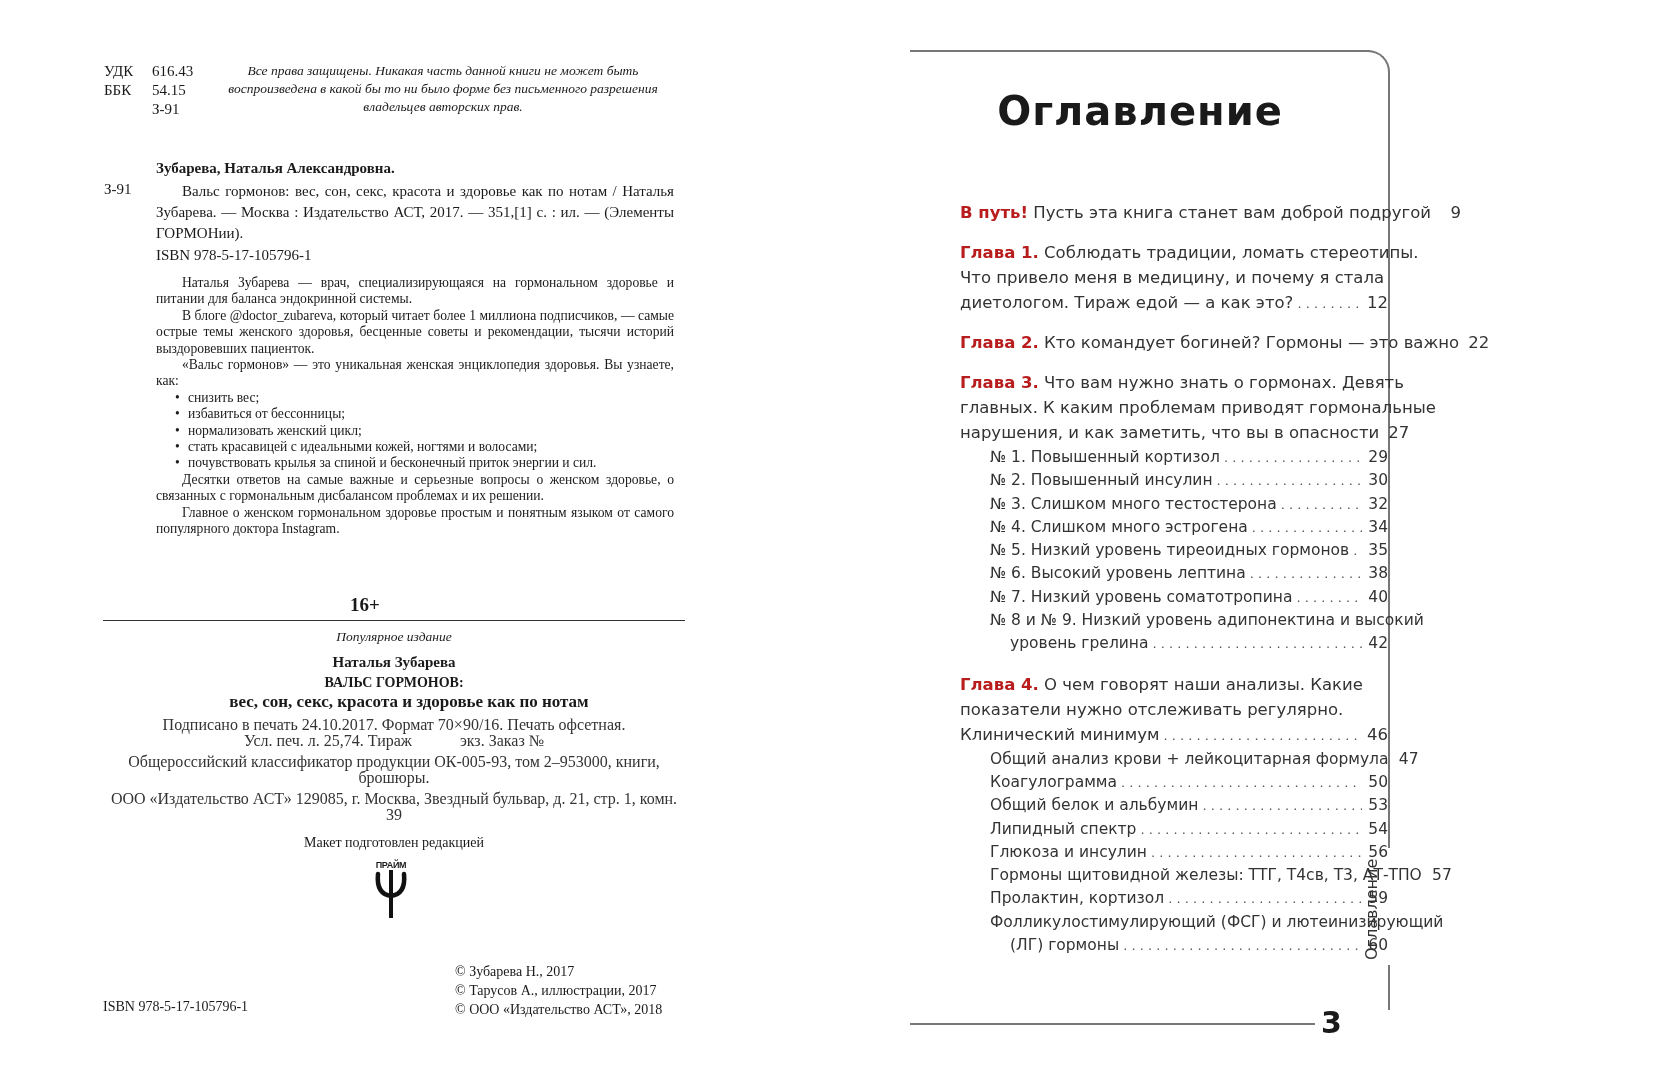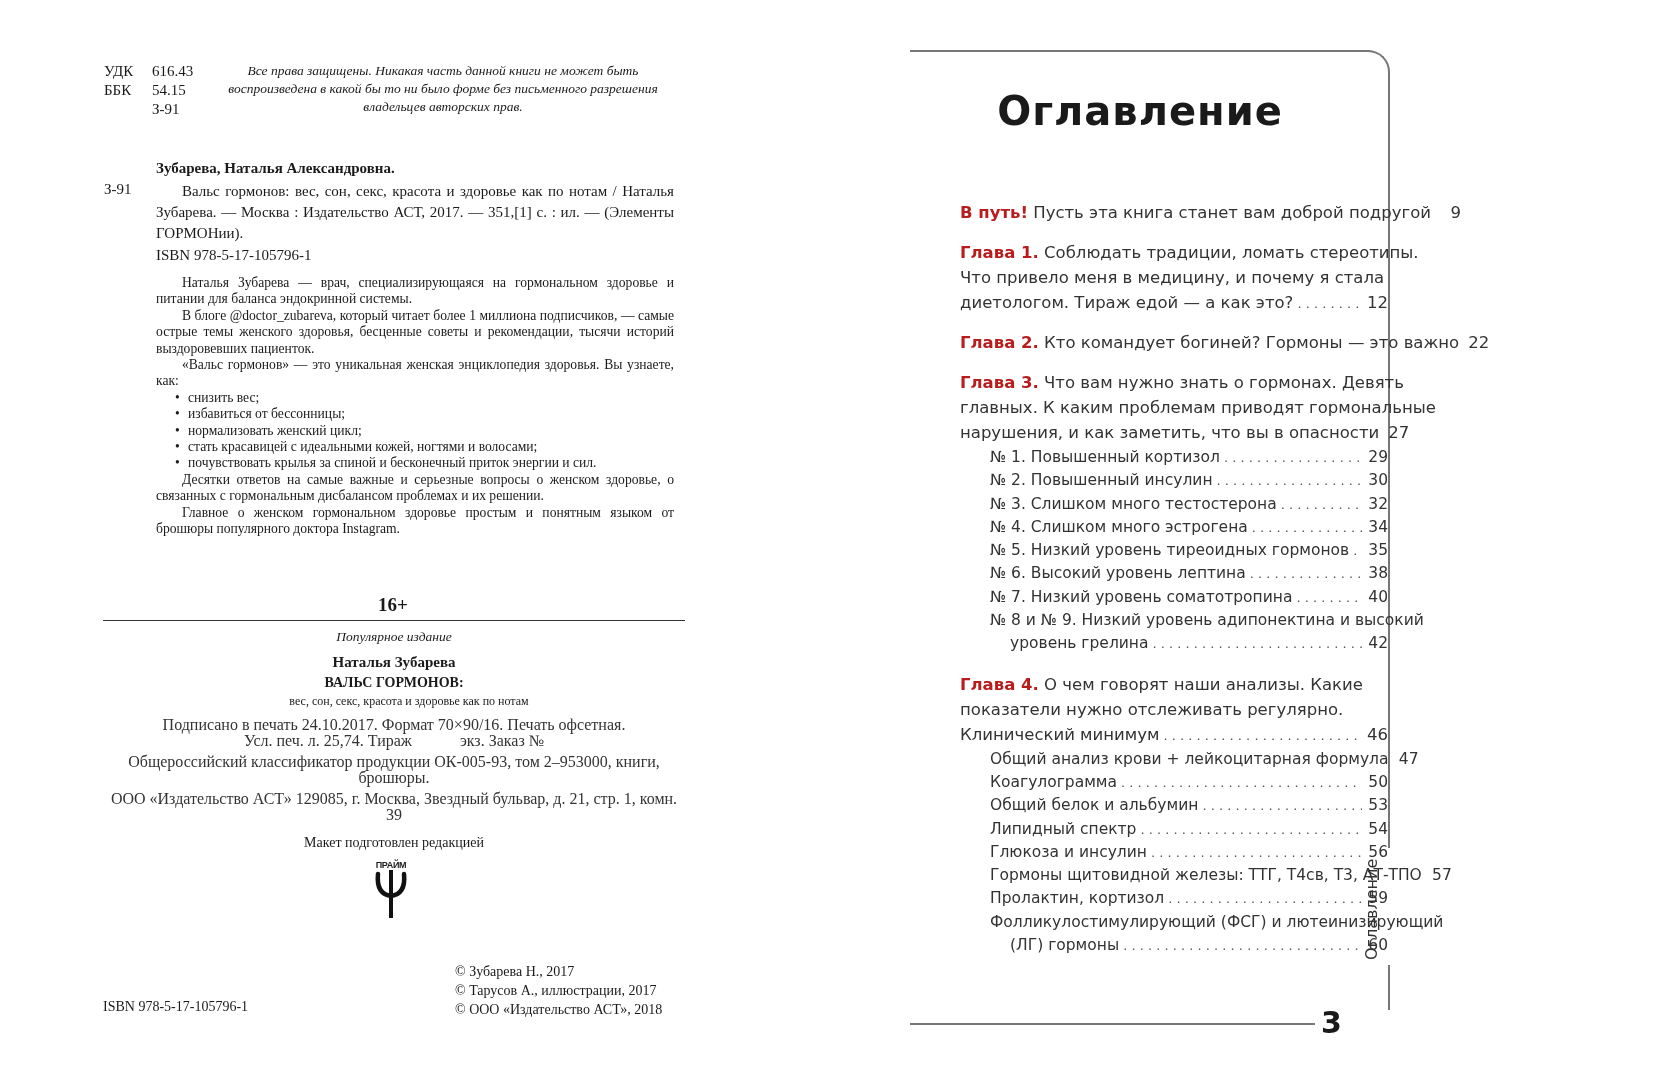--- a/index.html
+++ b/index.html
@@ -18,27 +18,27 @@
   .biblio-code { left: 104px; top: 181px; font-size: 15px; font-family: "Liberation Serif", serif; }
   .biblio { left: 156px; top: 181px; width: 518px; font-size: 15px; line-height: 21px; text-align: justify; font-family: "Liberation Serif", serif; }
   .biblio .first { text-indent: 26px; }
   .isbn1 { left: 156px; top: 247px; font-size: 15px; font-family: "Liberation Serif", serif; }
   .annot { left: 156px; top: 275px; width: 518px; font-size: 13.6px; line-height: 16.4px; text-align: justify; font-family: "Liberation Serif", serif; }
   .annot p { margin: 0; text-indent: 26px; }
   .annot ul { margin: 0; padding: 0; list-style: none; }
   .annot li { padding-left: 32px; position: relative; }
   .annot li::before { content: "•"; position: absolute; left: 33px; margin-left: -14px; }
   .annot li.wide { text-align: justify; }
-  .age { left: 378px; top: 594px; font-weight: bold; font-size: 19px; font-family: "Liberation Serif", serif; }
+  .age { left: 350px; top: 594px; font-weight: bold; font-size: 19px; font-family: "Liberation Serif", serif; }
   .rule { left: 103px; top: 620px; width: 582px; height: 1px; background: #333; }
   .imprint { left: 103px; top: 627px; width: 582px; text-align: center; font-family: "Liberation Serif", serif; }
   .imprint .pop { font-style: italic; font-size: 13.5px; line-height: 20px; }
   .imprint .nm { font-weight: bold; font-size: 15px; line-height: 22px; margin-top: 4px; }
   .imprint .ttl { font-weight: bold; font-size: 14px; line-height: 19px; }
-  .imprint .sub { font-weight: normal; font-size: 12px; line-height: 19px; }
+  .imprint .sub { font-weight: bold; font-size: 17px; line-height: 19px; }
   .imprint .small { font-size: 16px; line-height: 16px; color: #333; }
   .imprint .gap { margin-top: 6px; }
   .imprint .gap2 { margin-top: 5px; }
   .maket { left: 103px; top: 835px; width: 582px; text-align: center; font-size: 14px; font-family: "Liberation Serif", serif; }
   .logo { left: 366px; top: 860px; width: 50px; height: 60px; }
   .logo-text { position: absolute; left: 0; top: 0; width: 50px; text-align: center; font-size: 9px; font-weight: bold; font-family: "Liberation Sans", sans-serif; letter-spacing: -0.3px; }
   .copys { left: 455px; top: 962px; font-size: 14px; line-height: 19px; font-family: "Liberation Serif", serif; }
   .isbn2 { left: 103px; top: 999px; font-size: 14px; font-family: "Liberation Serif", serif; }
 
   
@@ -97,21 +97,21 @@
     <p>В блоге @doctor_zubareva, который читает более 1 миллиона подписчиков, — самые острые темы женского здоровья, бесценные советы и рекомендации, тысячи историй выздоровевших пациенток.</p>
     <p>«Вальс гормонов» — это уникальная женская энциклопедия здоровья. Вы узнаете, как:</p>
     <ul>
       <li>снизить вес;</li>
       <li>избавиться от бессонницы;</li>
       <li>нормализовать женский цикл;</li>
       <li>стать красавицей с идеальными кожей, ногтями и волосами;</li>
       <li class="wide">почувствовать крылья за спиной и бесконечный приток энергии и сил.</li>
     </ul>
     <p>Десятки ответов на самые важные и серьезные вопросы о женском здоровье, о связанных с гормональным дисбалансом проблемах и их решении.</p>
-    <p>Главное о женском гормональном здоровье простым и понятным языком от брошюры популярного доктора Instagram.</p>
+    <p>Главное о женском гормональном здоровье простым и понятным языком от самого популярного доктора Instagram.</p>
   </div>
 
   <div class="abs age">16+</div>
   <div class="abs rule"></div>
 
   <div class="abs imprint">
     <div class="pop">Популярное издание</div>
     <div class="nm">Наталья Зубарева</div>
     <div class="ttl">ВАЛЬС ГОРМОНОВ:</div>
     <div class="sub">вес, сон, секс, красота и здоровье как по нотам</div>

